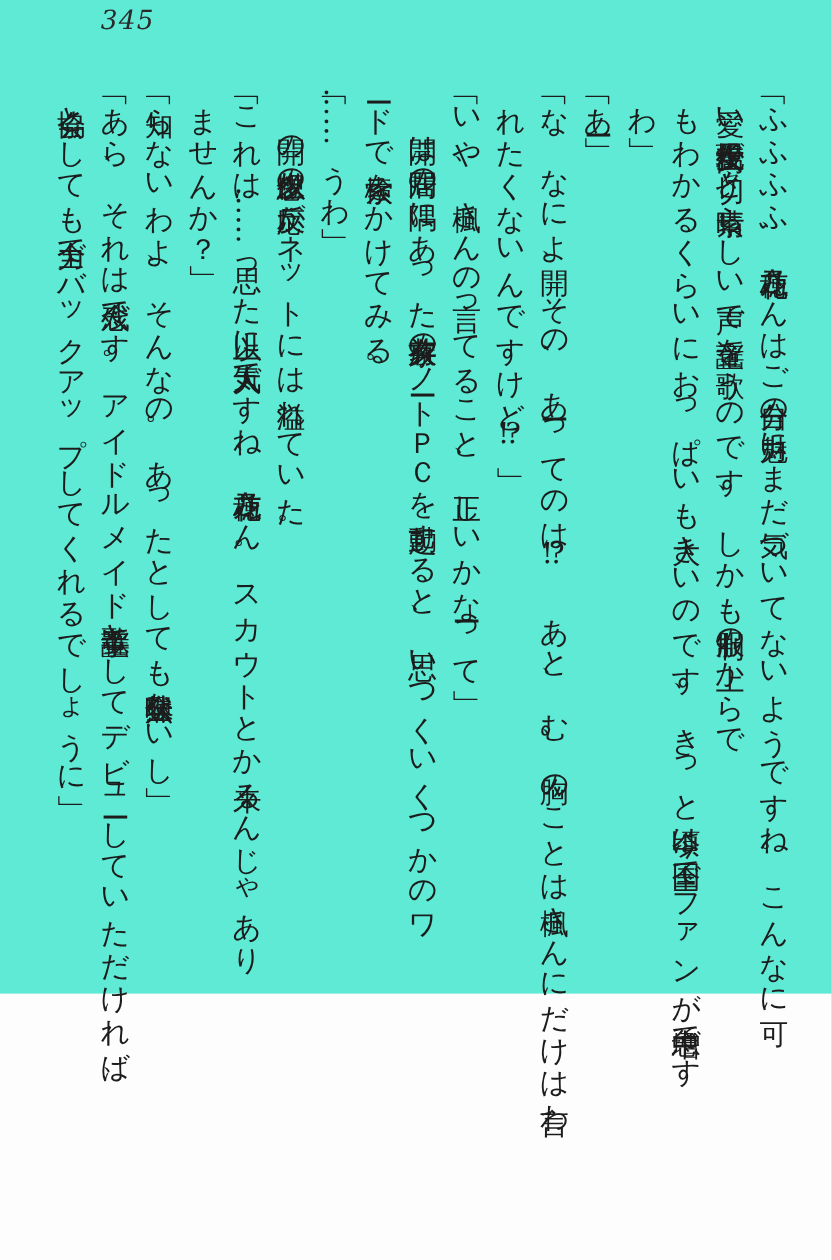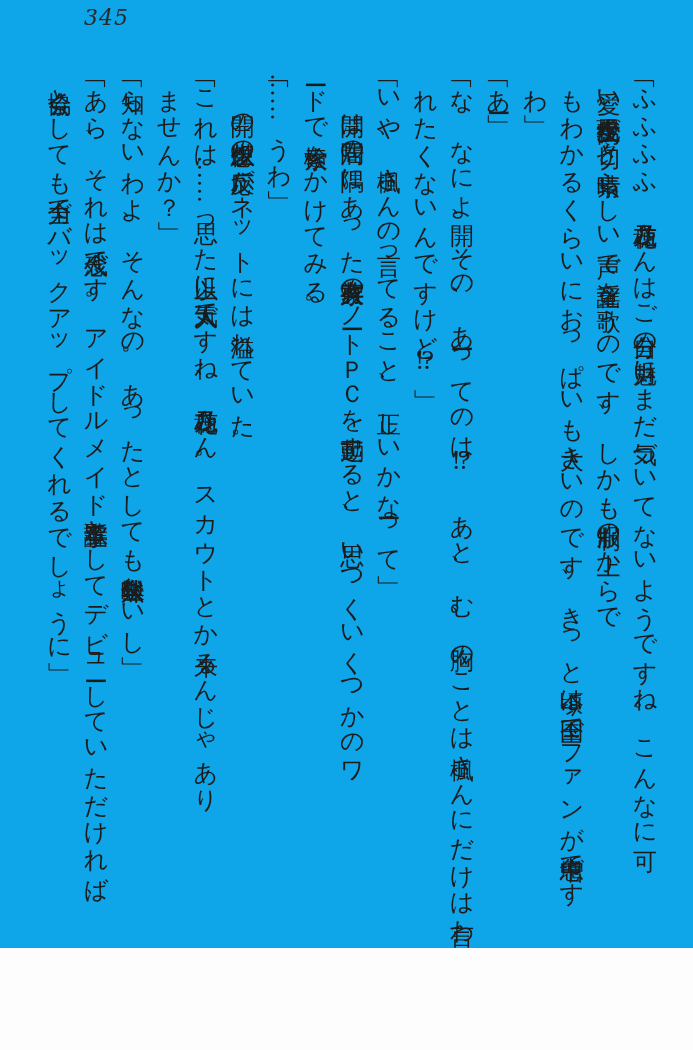--- a/index.html
+++ b/index.html
@@ -9,22 +9,22 @@
   body {
     width: 693px;
     height: 1050px;
     background: #fdfdfd;
     overflow: hidden;
     font-family: "DejaVu Serif", "Liberation Serif", serif;
   }
   .book-page {
     position: relative;
     width: 693px;
-    height: 948px;
-    background: #0ea5e9;
+    height: 828px;
+    background: #5eead4;
   }
   .page-number {
     position: absolute;
     top: 5px;
     left: 84px;
     font-size: 22px;
     font-style: italic;
     color: #2a2a2a;
     letter-spacing: 1px;
   }

